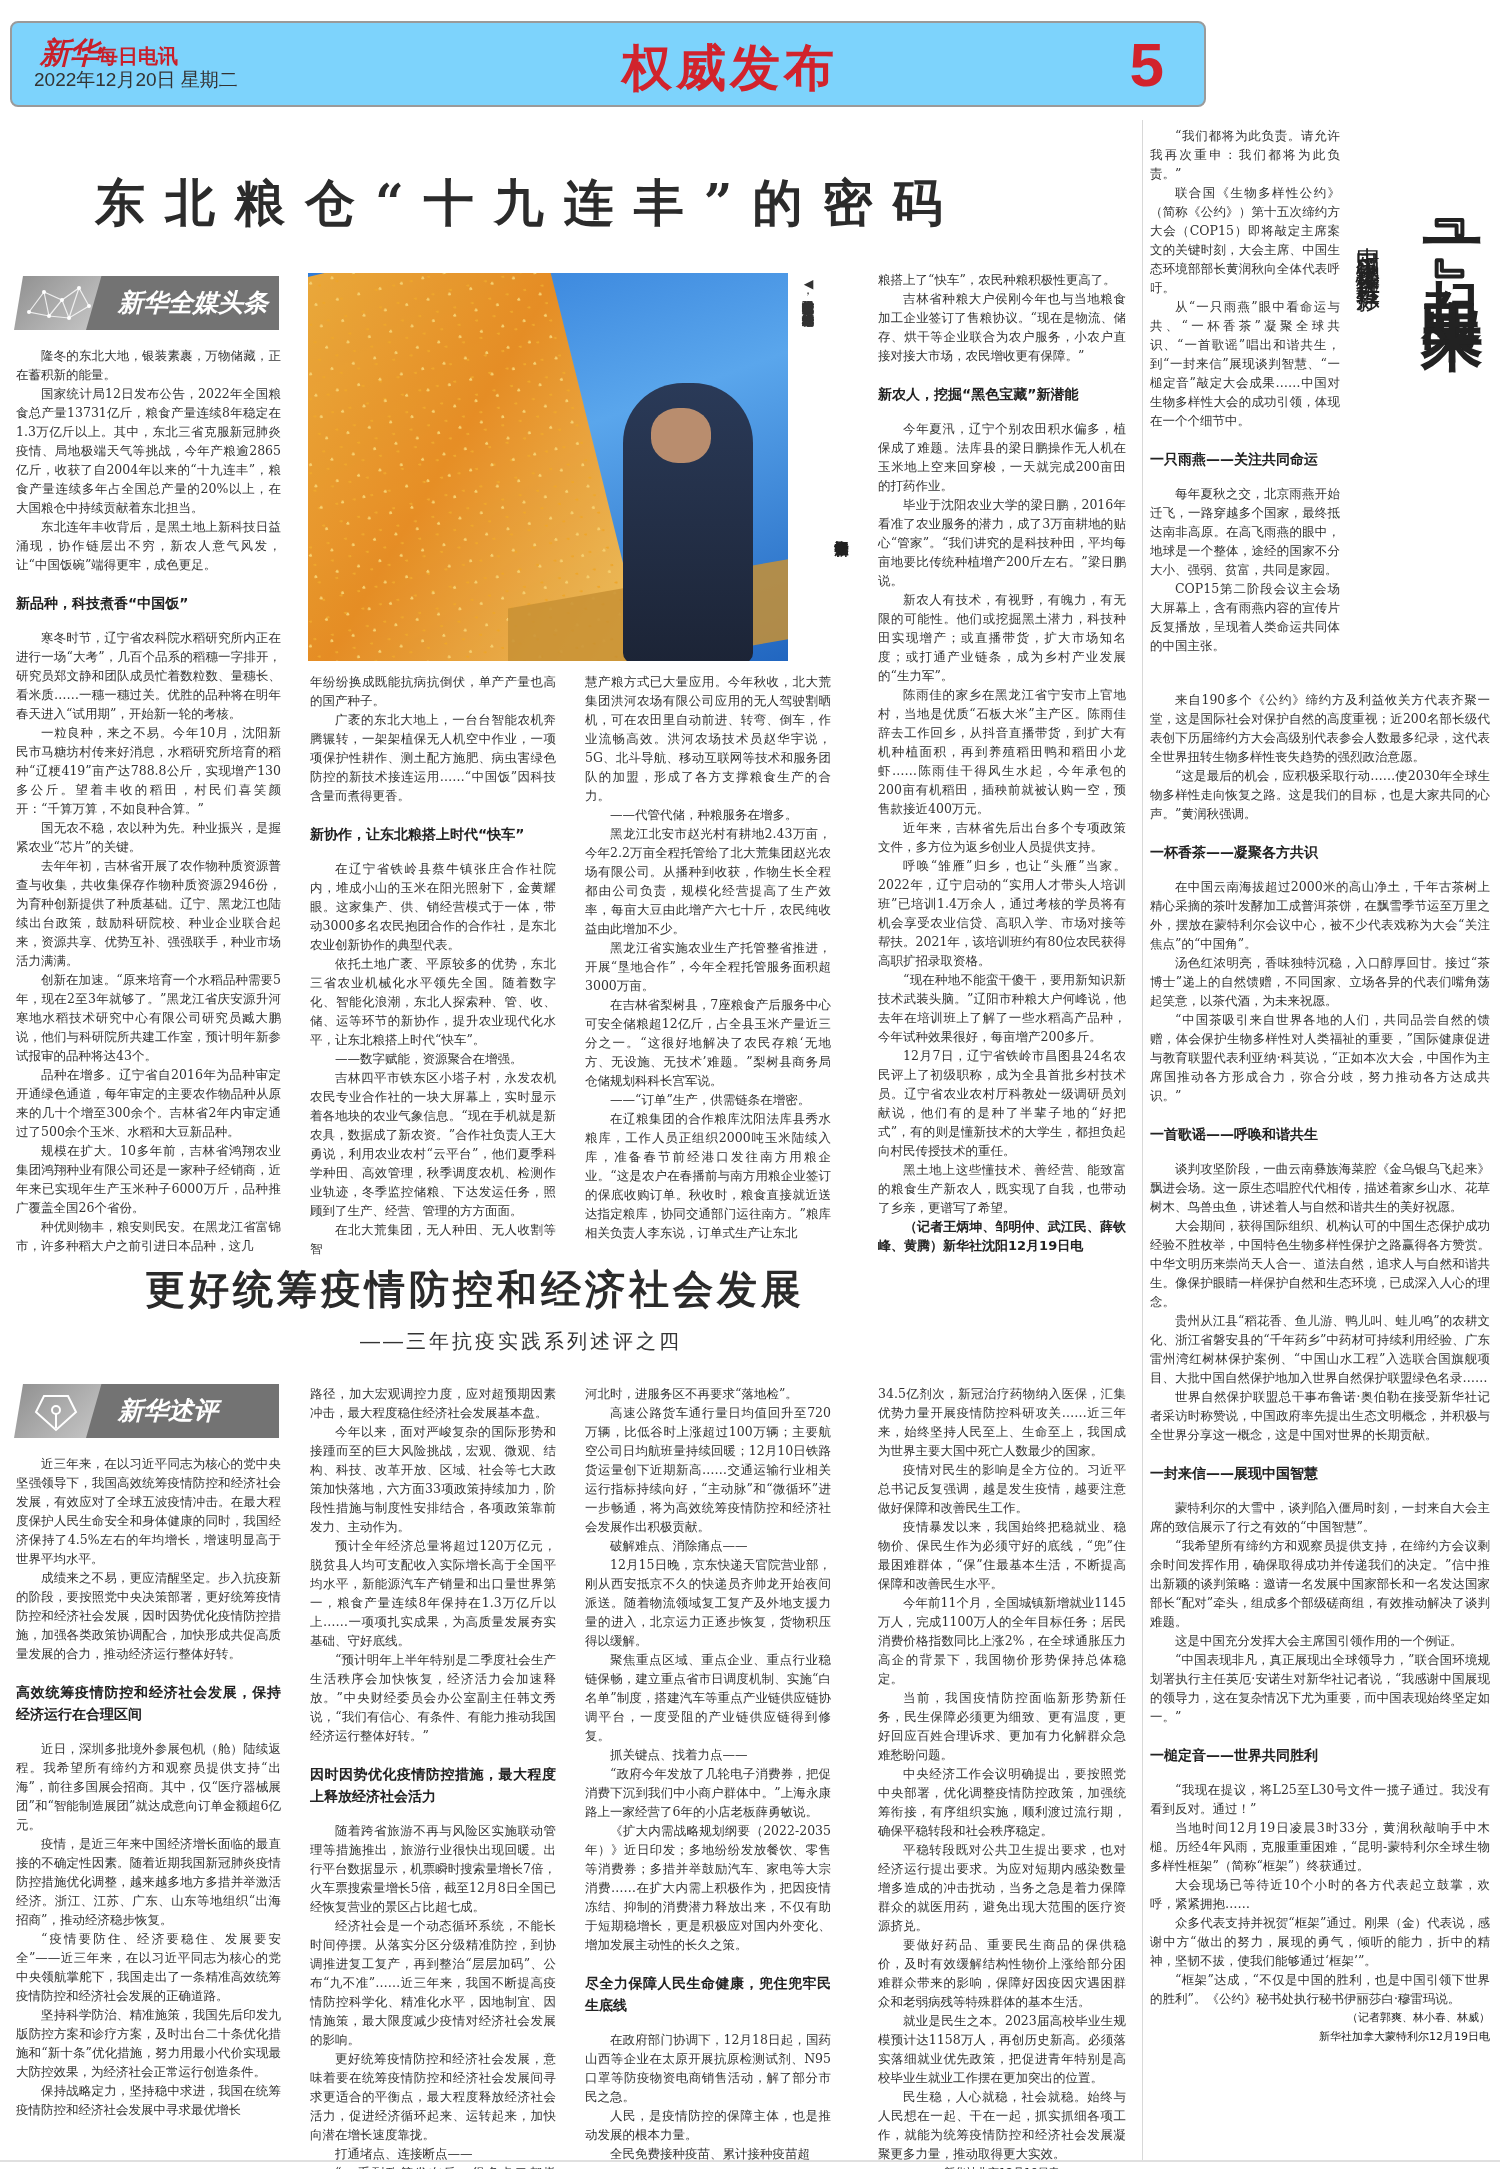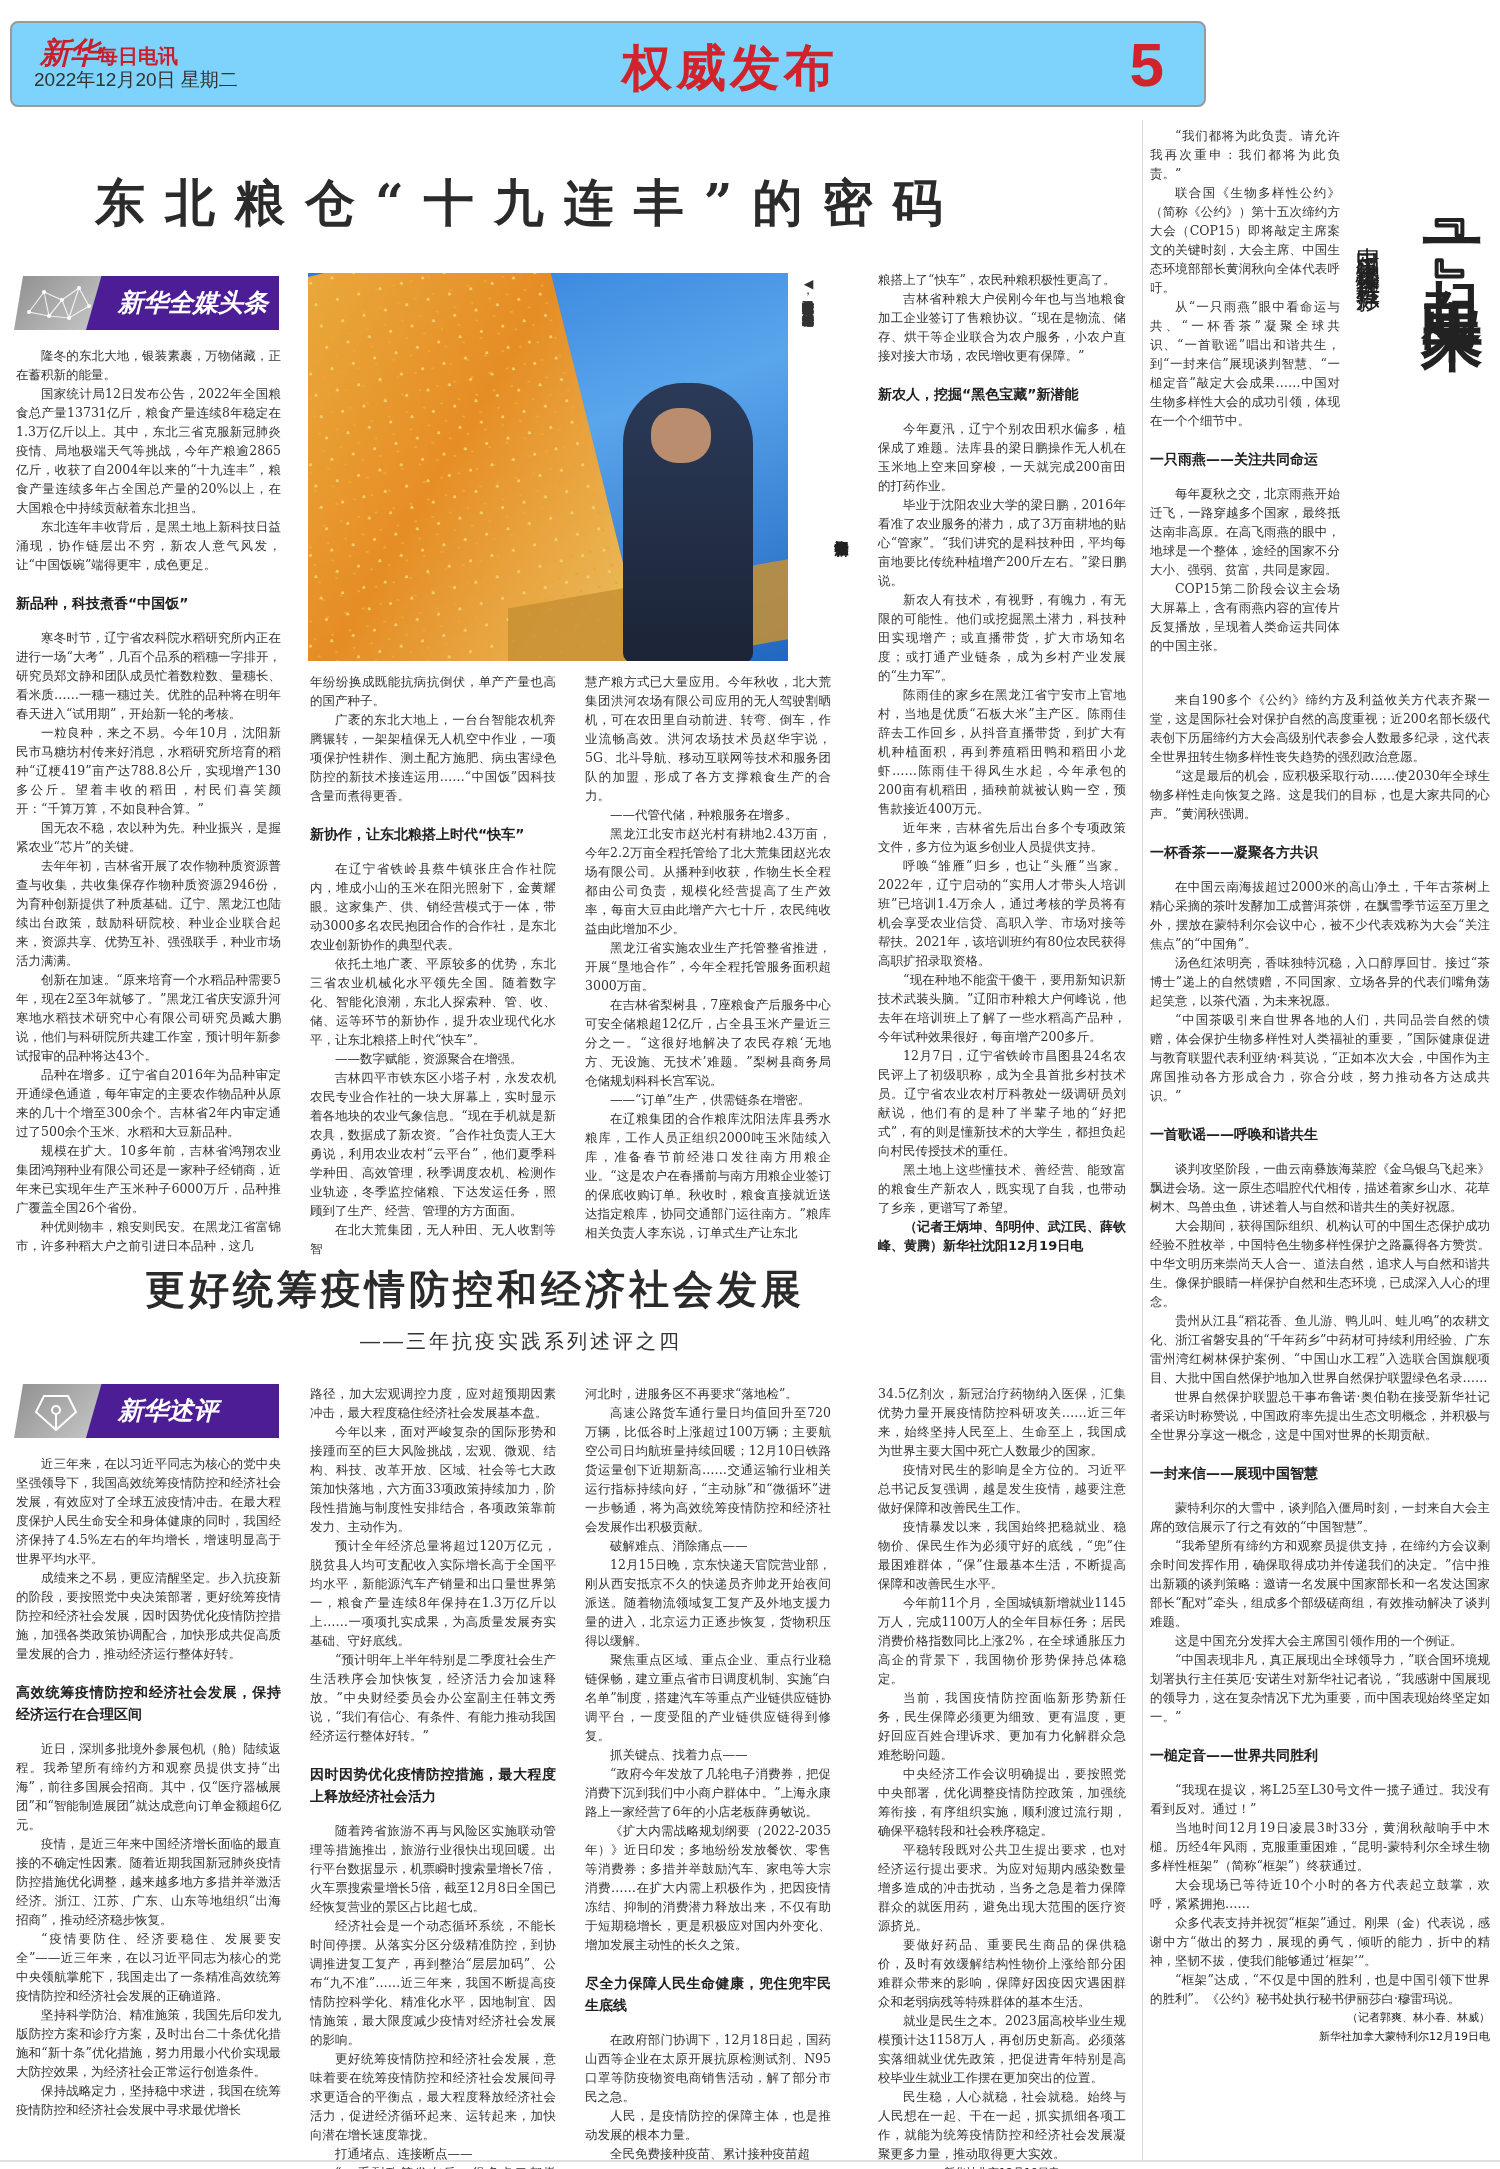--- a/index.html
+++ b/index.html
@@ -23,21 +23,21 @@
   }
 
   .col { position: absolute; font-size: 12.5px; line-height: 19px; text-align: justify; color: #333; }
   .col p { text-indent: 2em; }
   .subhead { font-family: "DejaVu Sans", sans-serif; font-weight: bold; font-size: 14px; margin: 18px 0 14px; color: #222; line-height: 22px; }
   .byline { font-family: "DejaVu Sans", sans-serif; font-size: 13px; color: #222; font-weight: bold; }
   .byline-right { text-align: right; font-family: "DejaVu Sans", sans-serif; font-size: 11px; color: #222; }
 
   .banner { position: absolute; height: 54px; }
   .banner .grey { position: absolute; left: 0; top: 0; width: 90px; height: 54px; background: linear-gradient(135deg,#8f8f8f,#c9c9c9); clip-path: polygon(10% 0,100% 0,100% 100%,0 100%); }
-  .banner .red { position: absolute; left: 72px; top: 0; right: 0; height: 54px; background: #4c1d95; clip-path: polygon(8% 0,100% 0,100% 100%,0 100%); color: #fff; font-family: "DejaVu Sans", sans-serif; font-weight: bold; font-size: 25px; padding-left: 32px; line-height: 54px; font-style: italic; }
+  .banner .red { position: absolute; left: 72px; top: 0; right: 0; height: 54px; background: #737373; clip-path: polygon(8% 0,100% 0,100% 100%,0 100%); color: #fff; font-family: "DejaVu Sans", sans-serif; font-weight: bold; font-size: 25px; padding-left: 32px; line-height: 54px; font-style: italic; }
   .banner .net { position: absolute; left: 10px; top: 6px; width: 70px; height: 42px; }
 
   .photo {
     position: absolute; left: 308px; top: 273px; width: 480px; height: 388px;
     background: linear-gradient(160deg, #2f7bd8 0%, #5aa6ec 45%, #2166c0 100%);
     overflow: hidden;
   }
   .photo .corn {
     position: absolute; left: -40px; top: -20px; width: 330px; height: 460px;
     background: radial-gradient(circle at 30% 30%, #ffd36a 0 6%, transparent 7%) 0 0/22px 22px,

